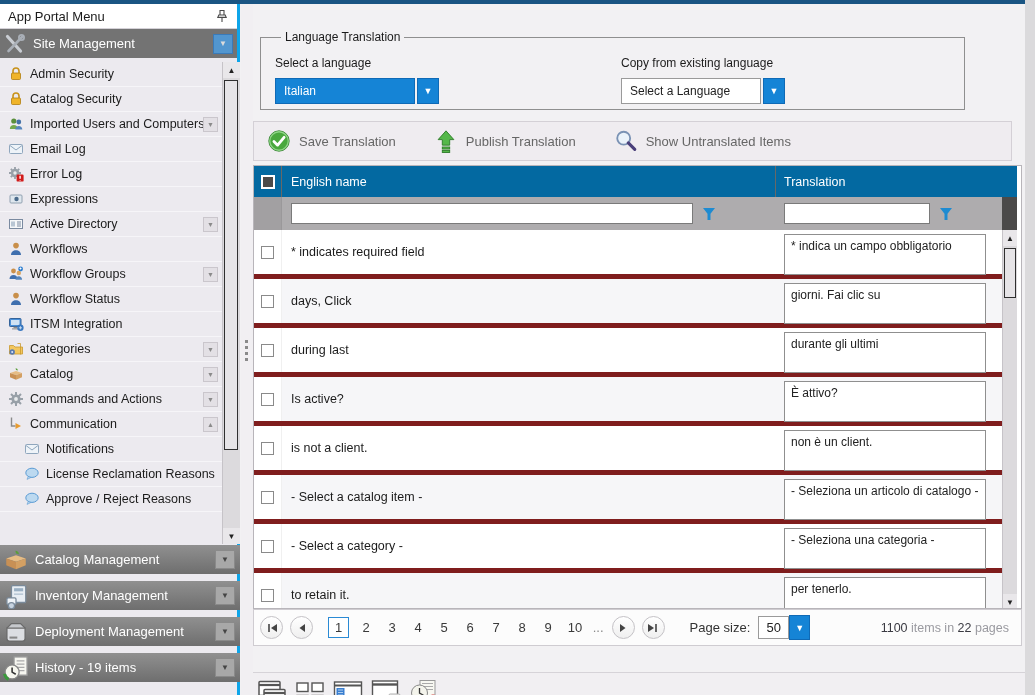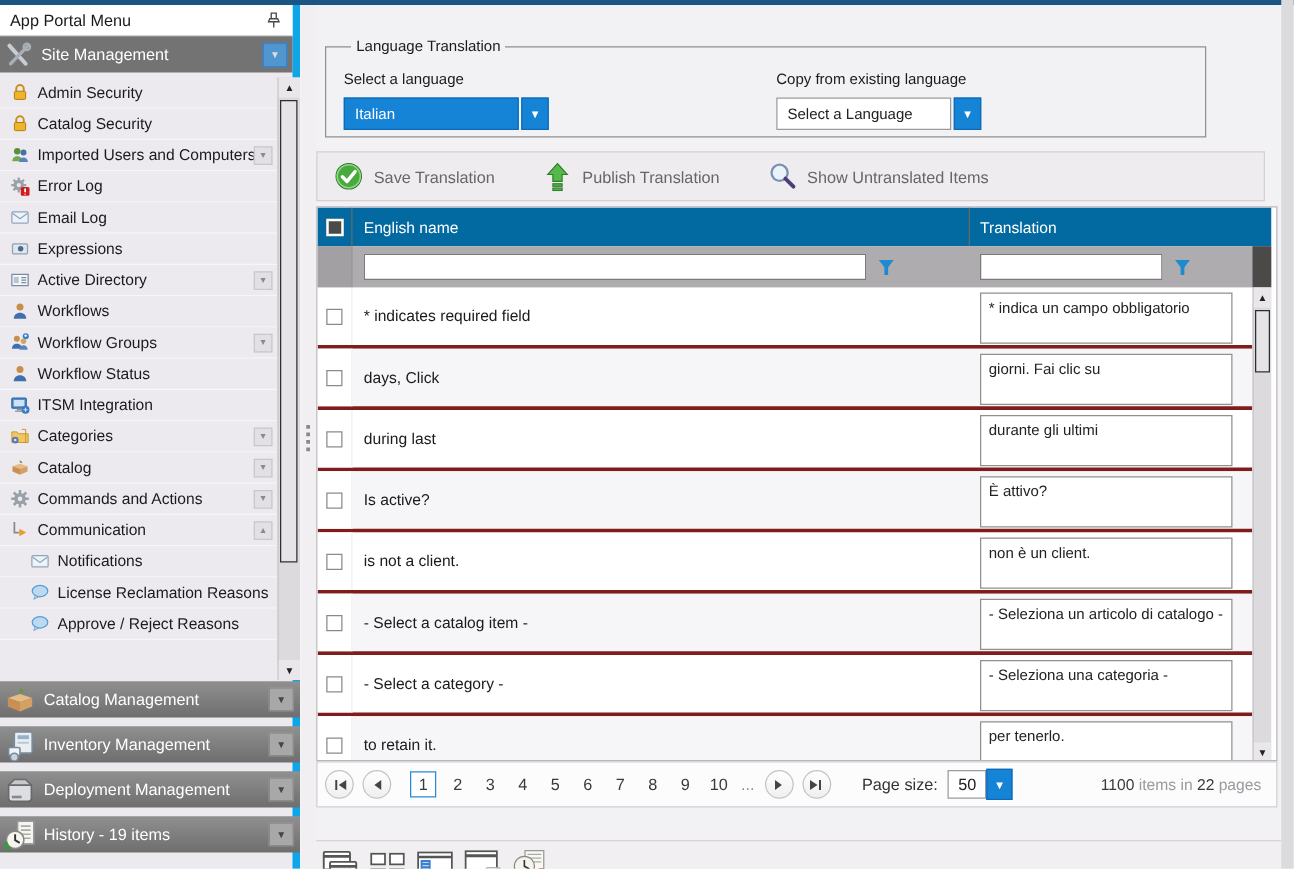--- a/index.html
+++ b/index.html
@@ -5,21 +5,21 @@
   * { box-sizing: border-box; }
   html,body { margin:0; padding:0; }
   body {
     width:1035px; height:695px; position:relative; overflow:hidden;
     font-family:"Liberation Sans", sans-serif; background:#f2f1f3; color:#1b1b1b;
   }
   .topbar { position:absolute; left:0; top:0; width:1035px; height:4px; background:#1a5583; }
   .right-strip { position:absolute; left:1025px; top:0; width:10px; height:695px; background:#dbdadc; }
 
   
-  .sidebar { position:absolute; left:0; top:4px; width:240px; height:691px; background:#eceaef; border-right:6px solid #0ea5e9; }
+  .sidebar { position:absolute; left:0; top:4px; width:240px; height:691px; background:#eceaef; border-right:3px solid #0ea5e9; }
   .sb-header { height:25px; background:#fff; border-bottom:1px solid #d4d1d7; display:flex; align-items:center; padding:0 8px; font-size:13px; }
   .sb-header .pin { margin-left:auto; width:14px; height:14px; }
   .sb-site { height:29px; background:#737373; display:flex; align-items:center; color:#fff; font-size:13px; padding:0 3px; position:relative; }
   .sb-site .site-ic { width:24px; height:24px; margin-right:6px; }
   .sb-site .dd { position:absolute; right:4px; width:20px; height:20px; background:#5296cf; border:1px solid #3a7ab8; color:#dcdcdc; font-size:8px; display:flex; align-items:center; justify-content:center; }
   .sb-body { position:absolute; top:58px; left:0; width:240px; height:482px; }
   .sb-items { position:absolute; left:0; top:0; width:222px; height:482px; overflow:hidden; }
   .sb-item { height:25px; border-bottom:1px solid #f6f5f8; display:flex; align-items:center; padding-left:8px; font-size:12.5px; background:#eceaef; position:relative; }
   .sb-item.indent { padding-left:24px; }
   .sb-item .ic { width:16px; height:16px; margin-right:6px; flex:none; }
@@ -69,21 +69,21 @@
   .gh-tr { width:241px; display:flex; align-items:center; padding-left:8px; }
   .g-filter { position:absolute; top:31px; left:0; width:763px; height:33px; background:#aeacae; display:flex; }
   .gf-cb { width:28px; background:#a2a0a2; border-right:1px solid #9a989a; }
   .gf-en { width:494px; display:flex; align-items:center; padding-left:9px; }
   .gf-tr { width:226px; display:flex; align-items:center; padding-left:8px; }
   .gf-corner { width:15px; background:#4b4a49; }
   input.filter { height:21px; border:1px solid #7a7a7a; background:#fff; font:12px "Liberation Sans",sans-serif; padding:0 4px; }
   .f-en { width:402px; } .f-tr { width:146px; }
   .funnel { width:14px; height:14px; margin-left:9px; flex:none; }
   .g-rows { position:absolute; top:64px; left:0; width:748px; height:380px; overflow:hidden; }
-  .g-row { height:49px; display:flex; border-bottom:3px solid #7f1d1d; background:#fff;justify-content:center; }
+  .g-row { height:49px; display:flex; border-bottom:5px solid #7f1d1d; background:#fff;justify-content:center; }
   .g-row.alt { background:#f6f6f8; }
   .gr-cb { width:28px; display:flex; align-items:center; justify-content:center; background:#fff; border-right:1px solid #f0f0f0; flex:none; }
   .cb { width:13px; height:13px; background:#fff; border:1px solid #8a8a8a; }
   .gr-en { width:494px; display:flex; align-items:center; padding-left:9px; font-size:12.5px; flex:none; }
   .gr-tr { flex:1; position:relative; }
   textarea.trans { position:absolute; left:8px; top:4px; width:202px; height:41px; resize:none; border:1px solid #8f8f8f; font:12px "Liberation Sans",sans-serif; padding:4px 6px; color:#222; background:#fff; outline:none; }
   .g-scroll { position:absolute; top:64px; left:748px; width:15px; height:380px; background:#dcdadd; border-left:1px solid #c6c3c8; }
   .gs-up,.gs-down { position:absolute; left:0; width:14px; height:16px; background:#e9e7ea; color:#222; font-size:8px; display:flex; align-items:center; justify-content:center; }
   .gs-up { top:0; } .gs-down { bottom:0; }
   .gs-thumb { position:absolute; left:1px; top:18px; width:12px; height:50px; background:#e6e4e7; border:1px solid #2f2f2f; }
@@ -159,39 +159,39 @@
               <circle cx="10.8" cy="6" r="2.4" fill="#4471a8"></circle>
               <path d="M7.3 13.6c0-2.3 1.6-3.6 3.5-3.6s3.5 1.3 3.5 3.6z" fill="#5585bc"></path>
             </svg>
           </span>
           <span>Imported Users and Computers</span>
           <span class="dd">▼</span>
         </div>
         <div class="sb-item">
           <span class="ic">
             <svg viewBox="0 0 16 16">
+              <rect x="1.5" y="3.5" width="13" height="9" rx="1" fill="#eef3f8" stroke="#8fa6bd"></rect>
+              <path d="M2 4.5L8 9l6-4.5" fill="none" stroke="#8fa6bd"></path>
+            </svg>
+          </span>
+          <span>Email Log</span>
+        </div>
+        <div class="sb-item">
+          <span class="ic">
+            <svg viewBox="0 0 16 16">
               <g stroke="#98a0a8" stroke-width="1.8">
                 <path d="M7 1v12M1 7h12M2.8 2.8l8.4 8.4M11.2 2.8L2.8 11.2"></path>
               </g>
               <circle cx="7" cy="7" r="4.2" fill="#98a0a8"></circle>
               <circle cx="7" cy="7" r="1.7" fill="#e9ebed"></circle>
               <rect x="8.6" y="8.6" width="7" height="7" rx="1.2" fill="#d11a1a"></rect>
               <path d="M12.1 9.8v3m0 1.2v.6" stroke="#fff" stroke-width="1.4"></path>
             </svg>
           </span>
           <span>Error Log</span>
-        </div>
-        <div class="sb-item">
-          <span class="ic">
-            <svg viewBox="0 0 16 16">
-              <rect x="1.5" y="3.5" width="13" height="9" rx="1" fill="#eef3f8" stroke="#8fa6bd"></rect>
-              <path d="M2 4.5L8 9l6-4.5" fill="none" stroke="#8fa6bd"></path>
-            </svg>
-          </span>
-          <span>Email Log</span>
         </div>
         <div class="sb-item">
           <span class="ic">
             <svg viewBox="0 0 16 16">
               <rect x="2" y="4" width="12" height="8" rx="1" fill="#dfe7ee" stroke="#90a0b0"></rect>
               <circle cx="8.5" cy="8" r="2.2" fill="#4a6a8a"></circle>
             </svg>
           </span>
           <span>Expressions</span>
         </div>

